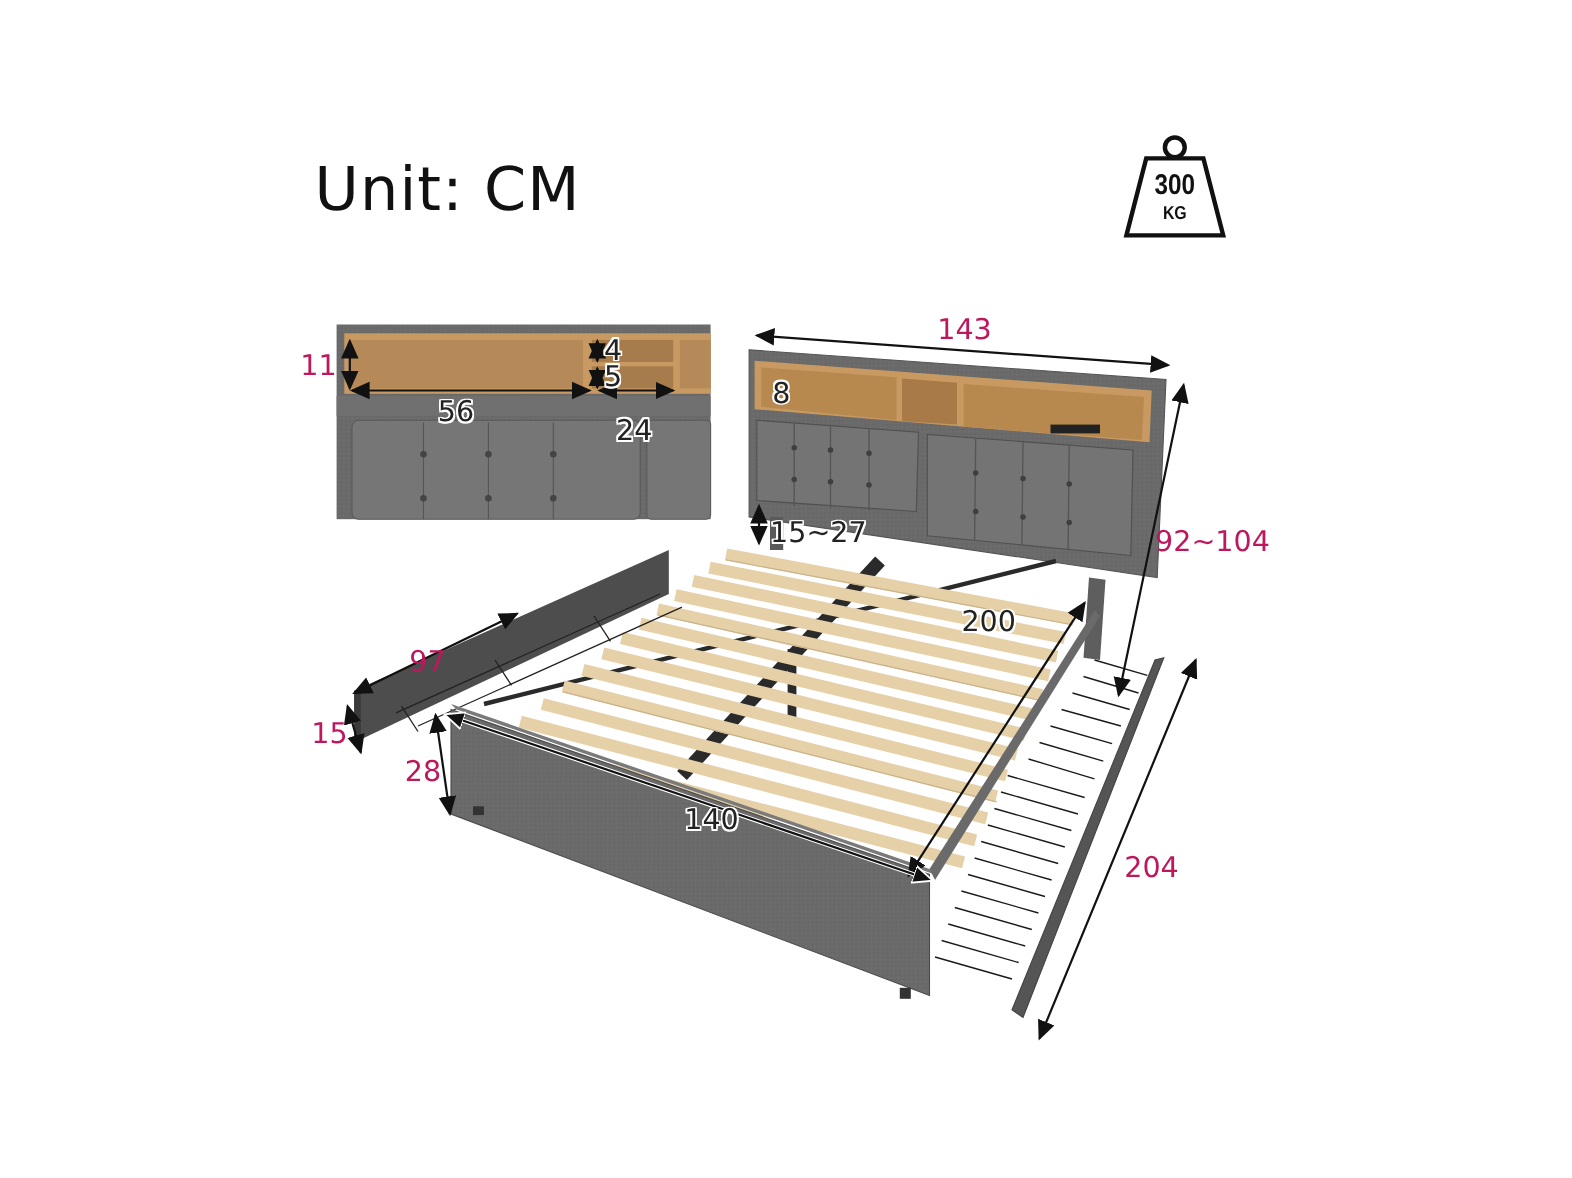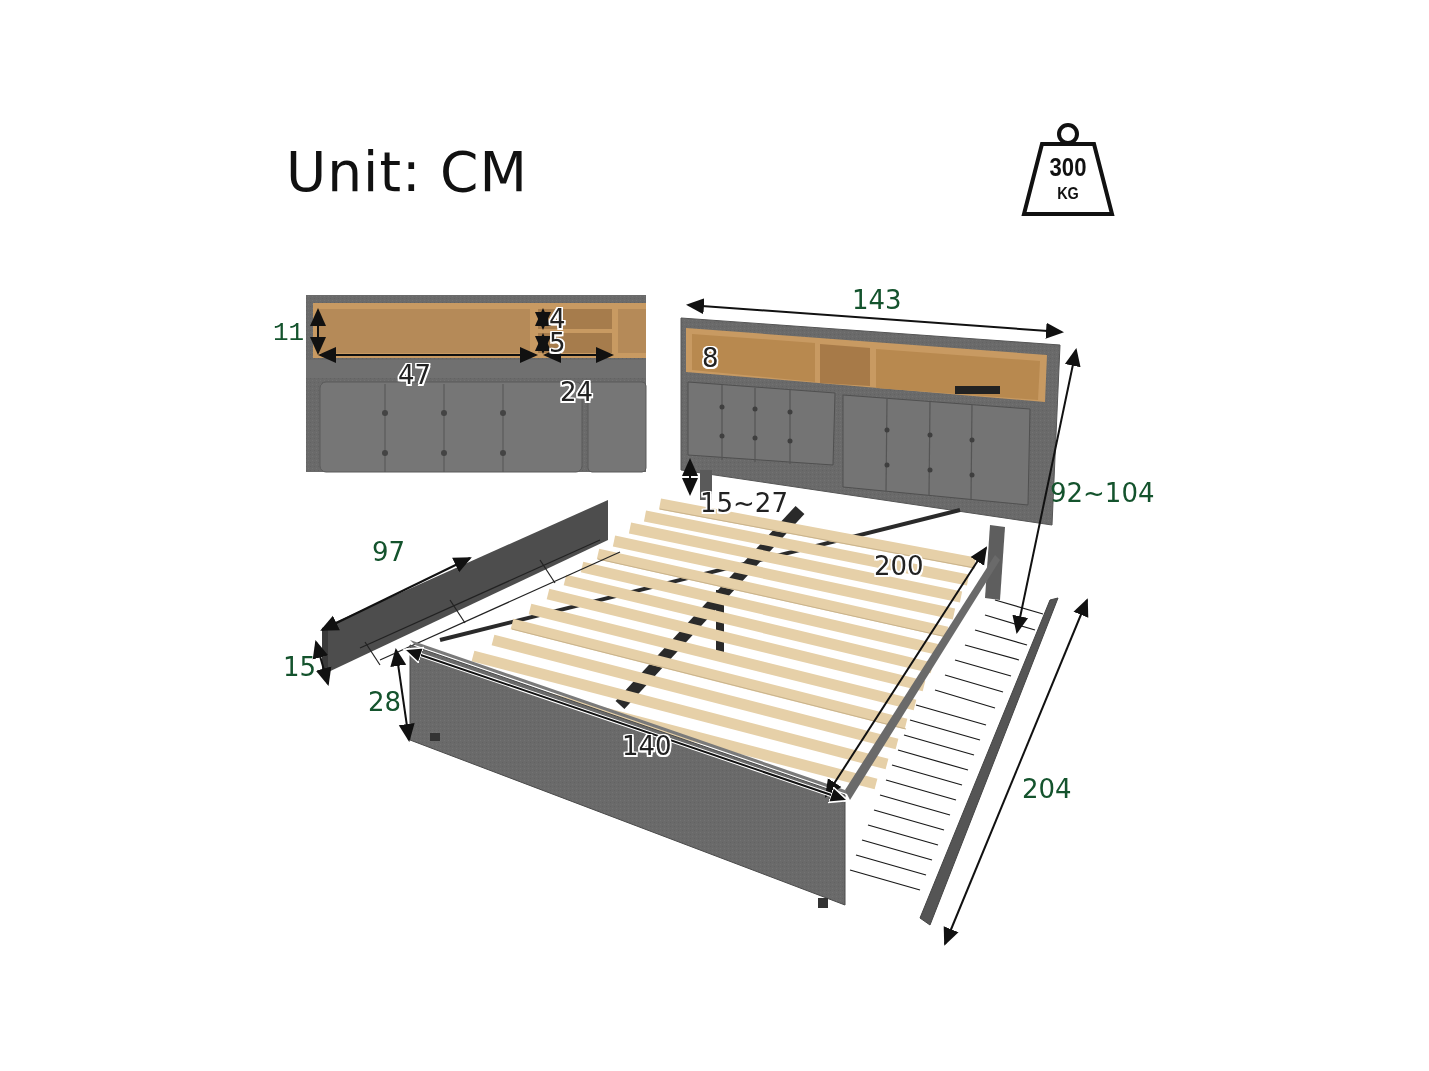--- a/index.html
+++ b/index.html
@@ -7,21 +7,21 @@
          font-family: "DejaVu Sans", sans-serif; color: #111; }
   .title { position: absolute; left: 286px; top: 140px; font-size: 55px; font-weight: 400;
            letter-spacing: 1px; font-family: "DejaVu Sans", sans-serif; }
   .weight { position: absolute; left: 1020px; top: 120px; width: 96px; height: 100px; }
   .weight-text { position: absolute; left: 0; width: 96px; text-align: center;
                  font-family: "Liberation Sans", sans-serif; font-weight: 700; color: #111; }
   .weight-num { top: 32px; font-size: 26px; transform: scaleX(0.85); }
   .weight-unit { top: 64px; font-size: 17px; transform: scaleX(0.85); }
   svg.scene { position: absolute; left: 0; top: 0; }
   .dim { position: absolute; font-size: 26px; font-family: "DejaVu Sans", sans-serif;
-         color: #14532d; white-space: nowrap; line-height: 1; }
+         color: #be185d; white-space: nowrap; line-height: 1; }
   .dim.outlined { color: #222; -webkit-text-stroke: 0; text-shadow:
       -1.5px -1.5px 0 #fff, 1.5px -1.5px 0 #fff, -1.5px 1.5px 0 #fff, 1.5px 1.5px 0 #fff,
       0 -1.5px 0 #fff, 0 1.5px 0 #fff, -1.5px 0 0 #fff, 1.5px 0 0 #fff; }
 </style>
 </head>
 <body>
 
 <div class="title">Unit: CM</div>
 
 <div class="weight">
@@ -197,30 +197,30 @@
     <line x1="986" y1="548" x2="826" y2="796" marker-start="url(#arr)" marker-end="url(#arr)"></line>
     <line x1="1087" y1="600" x2="945" y2="944" marker-start="url(#arr)" marker-end="url(#arr)"></line>
     <line x1="322" y1="630" x2="470" y2="558" marker-start="url(#arr)" marker-end="url(#arr)"></line>
     <line x1="316" y1="642" x2="328" y2="684" marker-start="url(#arr)" marker-end="url(#arr)"></line>
     <line x1="396" y1="650" x2="409" y2="740" marker-start="url(#arr)" marker-end="url(#arr)"></line>
     <line x1="406" y1="650" x2="846" y2="800" stroke="#fff" stroke-width="4"></line>
     <line x1="406" y1="650" x2="846" y2="800" marker-start="url(#arrw)" marker-end="url(#arrw)"></line>
   </g>
 </svg>
 
-<div class="dim" style="left:273px; top:320px;font-family:Liberation Mono, monospace;">11</div>
-<div class="dim outlined" style="left:398px; top:362px;">47</div>
+<div class="dim" style="left:273px; top:320px;">11</div>
+<div class="dim outlined" style="left:398px; top:362px;">56</div>
 <div class="dim outlined" style="left:560px; top:362px;margin-top:17px;">24</div>
 <div class="dim outlined" style="left:549px; top:306px;">4</div>
 <div class="dim outlined" style="left:549px; top:330px;">5</div>
 
 <div class="dim" style="left:852px; top:287px;">143</div>
 <div class="dim outlined" style="left:702px; top:345px;">8</div>
 <div class="dim" style="left:1050px; top:480px;">92~104</div>
-<div class="dim outlined" style="left:700px; top:490px;">15~27</div>
+<div class="dim outlined" style="left:700px; top:472px;">15~27</div>
 
 <div class="dim outlined" style="left:874px; top:553px;">200</div>
 <div class="dim" style="left:1022px; top:776px;">204</div>
 <div class="dim outlined" style="left:574px; top:733px;margin-left:48px;">140</div>
 <div class="dim" style="left:368px; top:689px;">28</div>
 
-<div class="dim" style="left:372px; top:539px;">97</div>
+<div class="dim" style="left:372px; top:589px;">97</div>
 <div class="dim" style="left:283px; top:654px;">15</div>
 
 </body></html>

